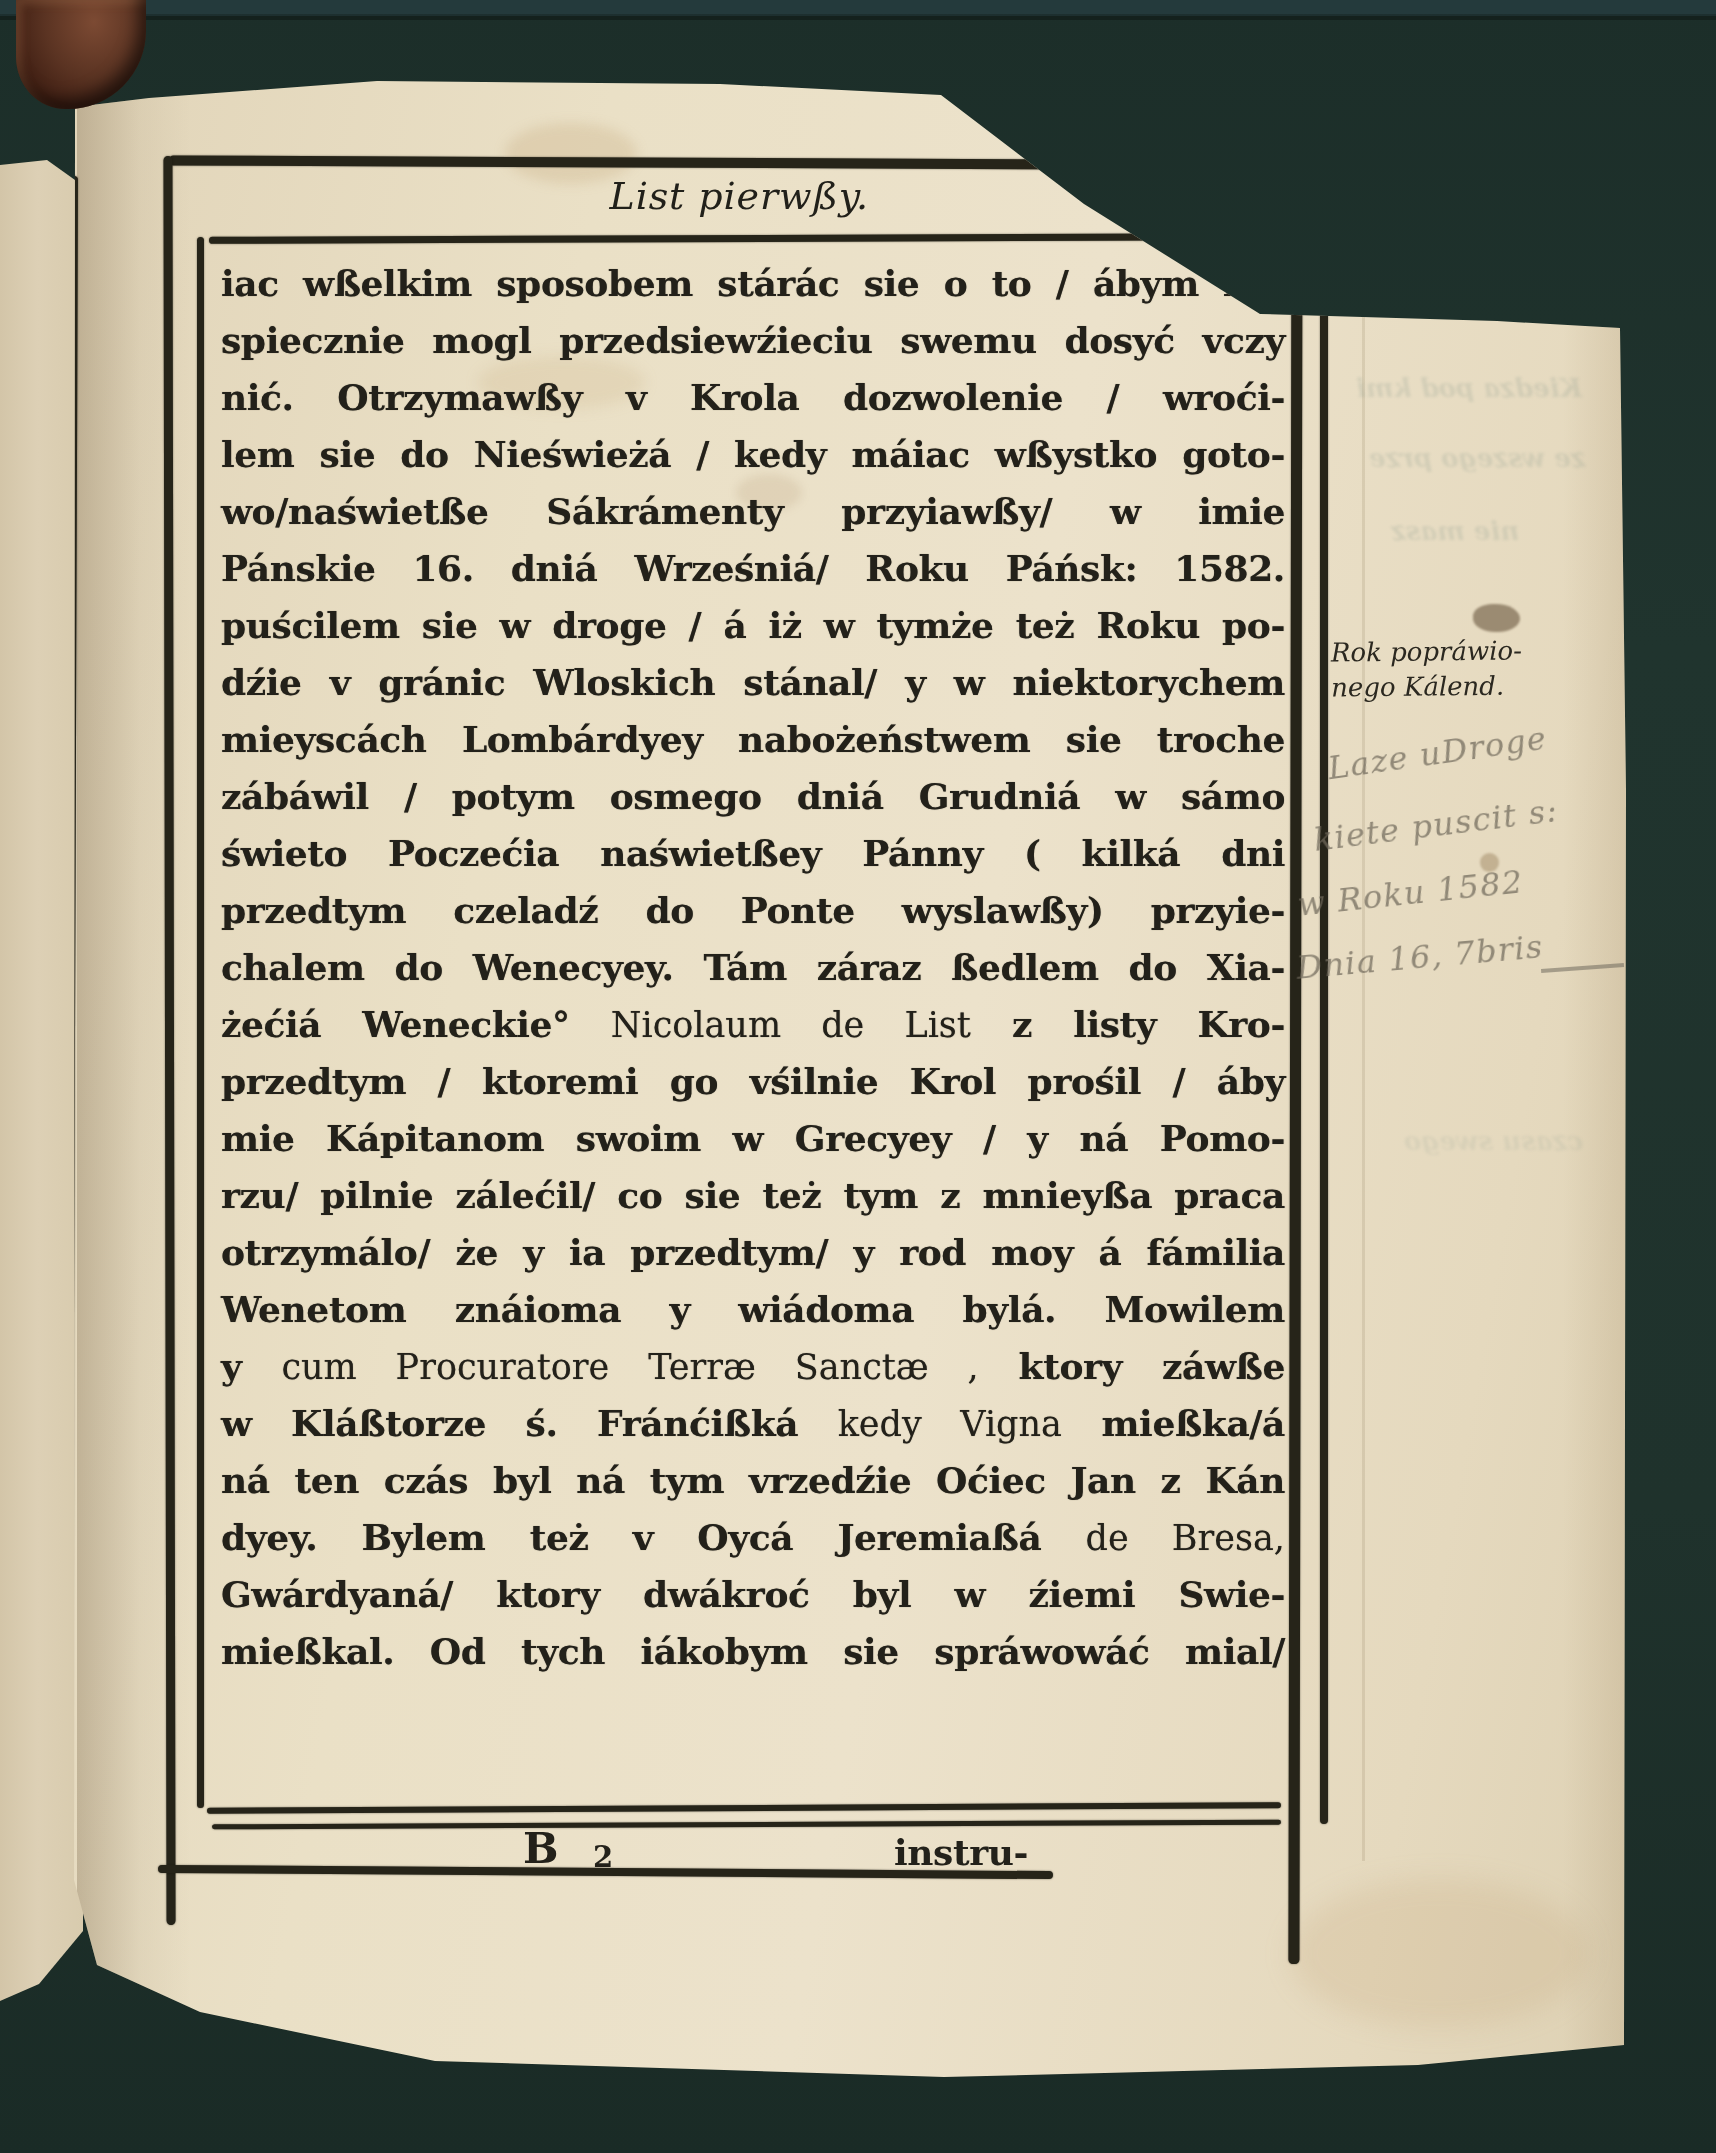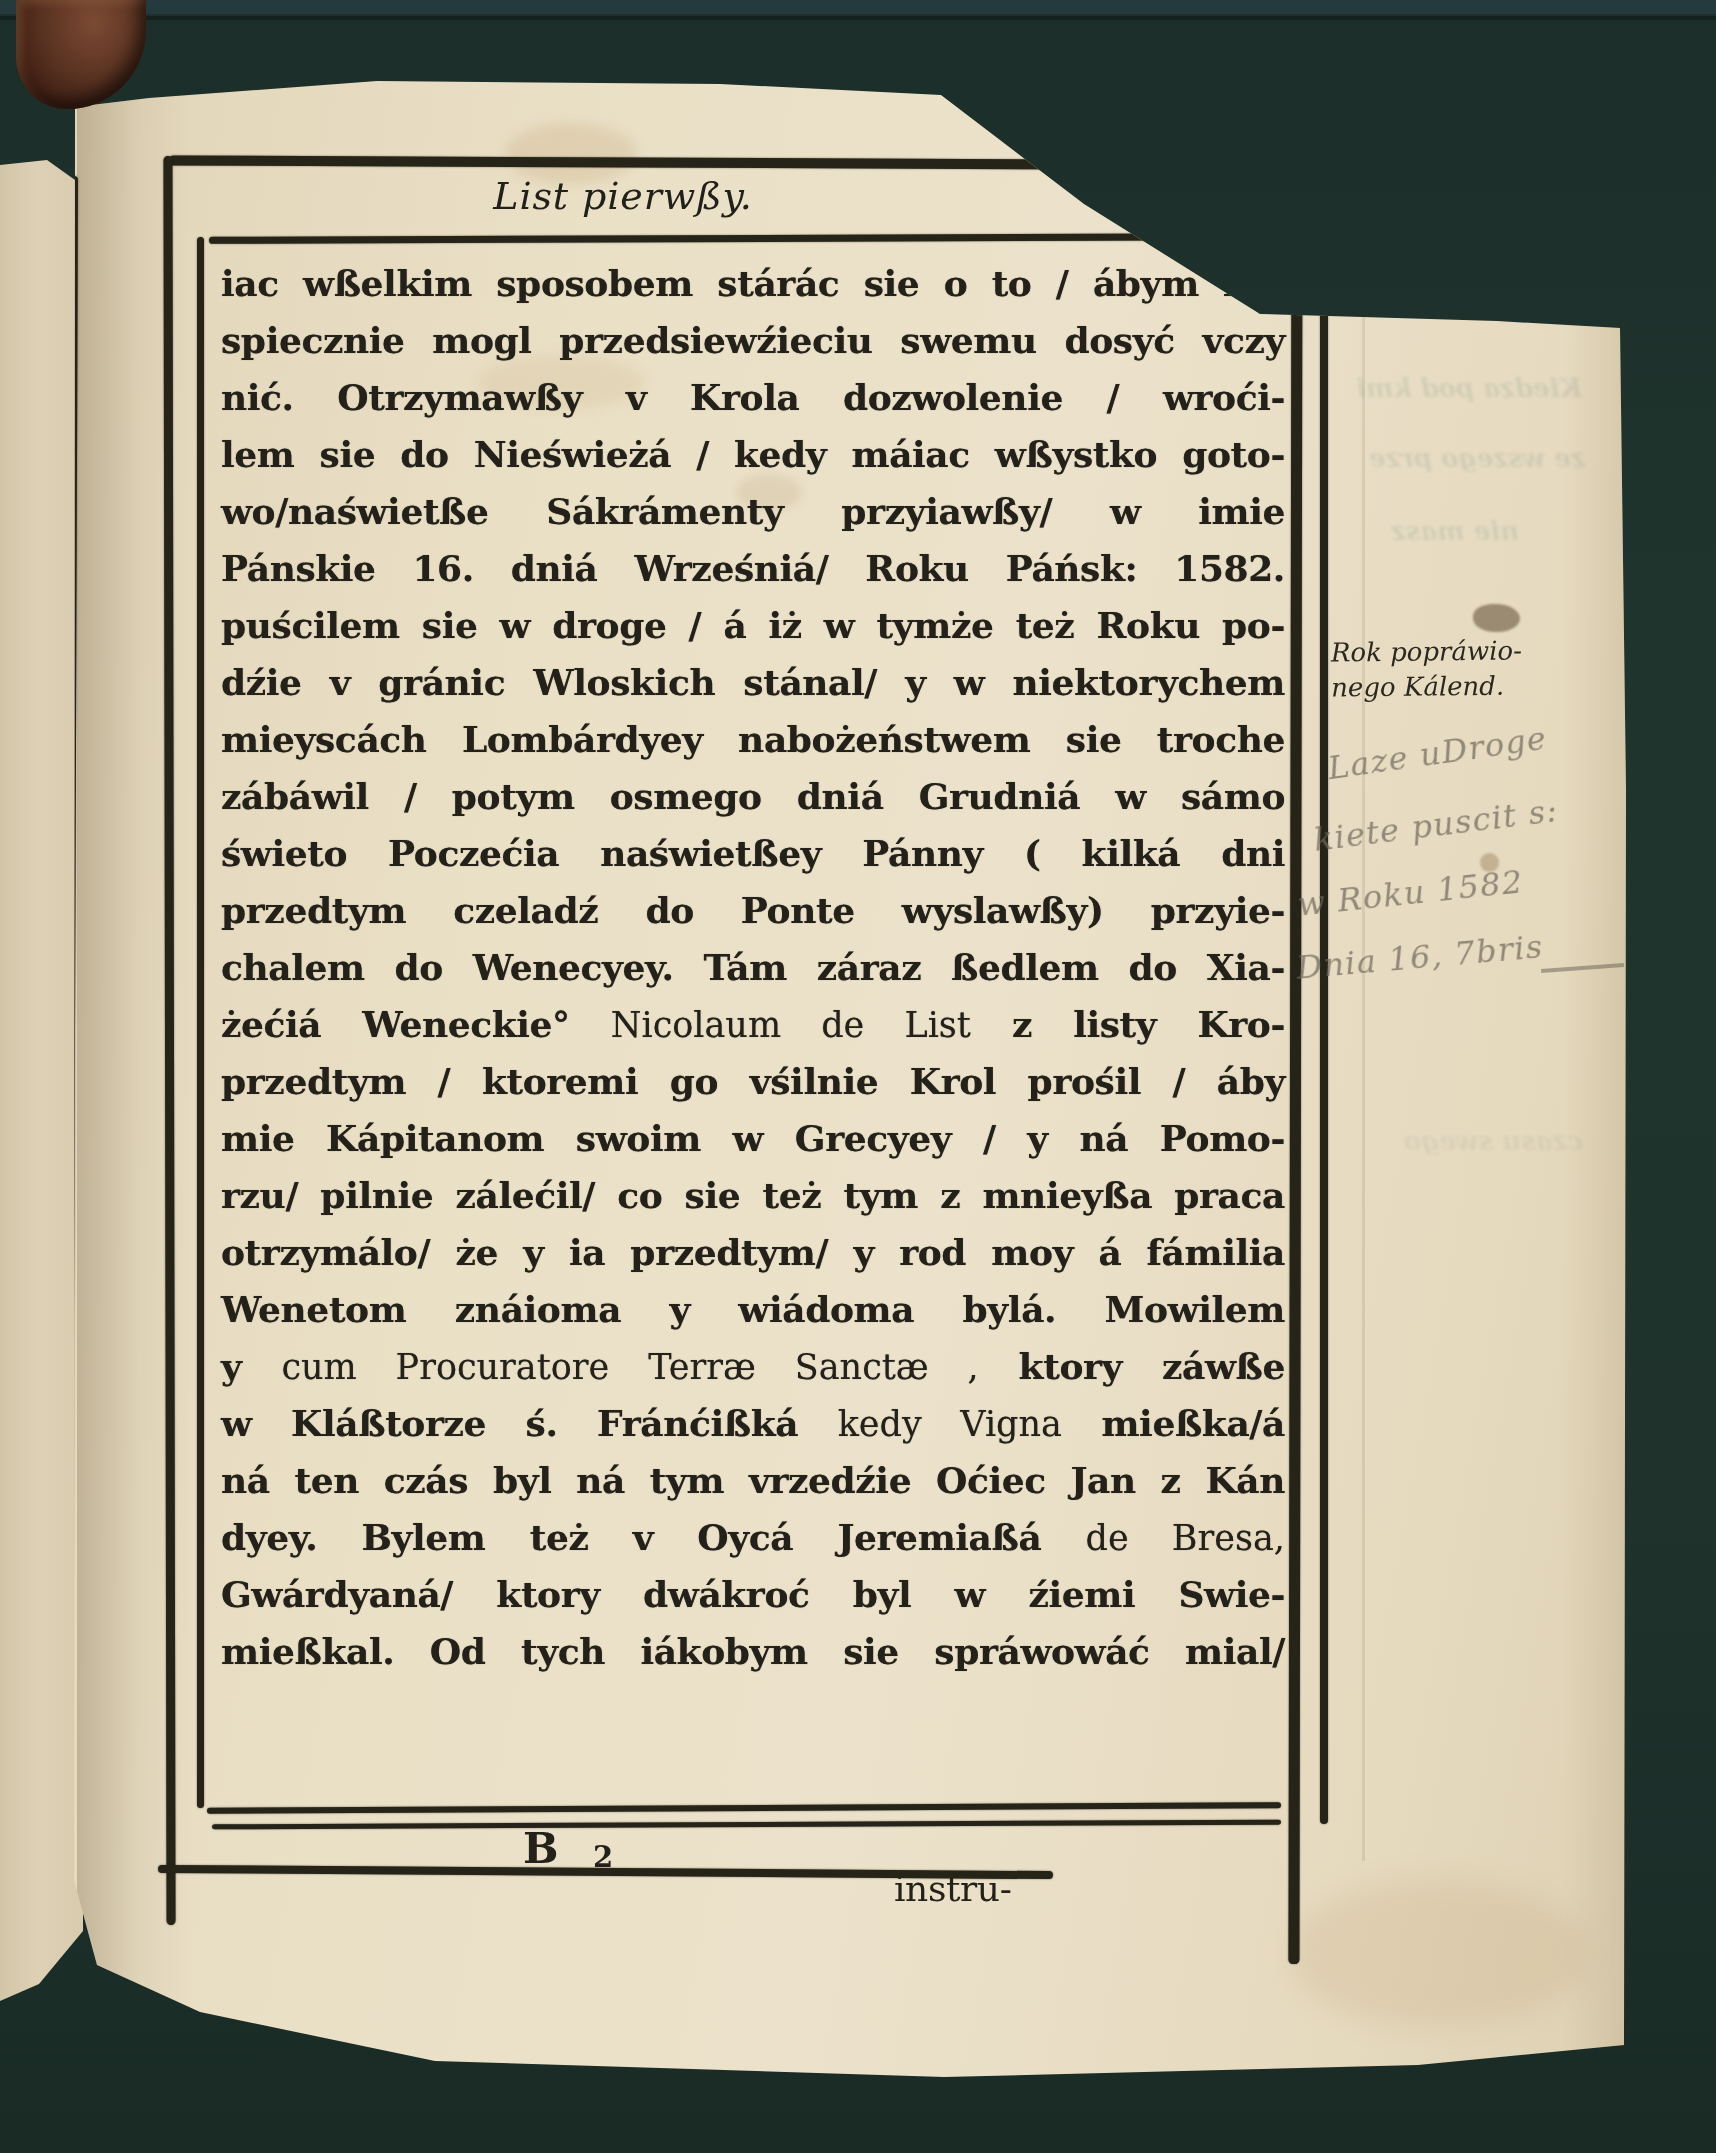--- a/index.html
+++ b/index.html
@@ -37,31 +37,31 @@
   .frame-left-outer{left:165px;top:156px;width:8.8px;height:1769px;transform:rotate(-.1deg);}
   .frame-left-inner{left:197px;top:237px;width:7px;height:1571px;}
   .frame-right-inner{left:1290px;top:160px;width:10.5px;height:1804px;transform:rotate(.1deg);}
   .frame-right-outer{left:1320px;top:165px;width:8px;height:1659px;}
   .header-rule{left:209px;top:235px;width:1080px;height:7px;transform:rotate(-.2deg);}
   .brule-u1{left:207px;top:1805px;width:1074px;height:6.1px;transform:rotate(-.3deg);}
   .brule-u2{left:212px;top:1822px;width:1069px;height:5.3px;transform:rotate(-.25deg);}
   .brule-low{left:158px;top:1868px;width:895px;height:8px;transform:rotate(.4deg);border-radius:7px;}
   .margin-crease{left:1362px;top:290px;width:2.6px;height:1571px;background:rgba(120,100,70,.15);}
   
-  .header-title{left:377px;top:174px;width:492px;text-align:center;
+  .header-title{left:377px;top:174px;width:492px;text-align:right;
         font-style:italic;font-size:38px;color:#21201a;letter-spacing:0.9px;}
   .pagenum{left:1229px;top:186px;width:70px;font-size:32px;font-weight:700;letter-spacing:3.5px;color:#24221b;}
   .textblock{left:221px;top:255px;width:1064px;}
   .tl{height:57px;line-height:57px;font-size:36px;font-weight:700;color:#23211a;
       letter-spacing:-0.4px;text-align:justify;text-align-last:justify;white-space:nowrap;
       text-shadow:0 0 0.9px rgba(30,28,20,.55);}
   .tl .rm{font-weight:400;font-size:35px;letter-spacing:0;}
   .sigB{left:523px;top:1824px;font-size:42px;font-weight:700;color:#23211a;}
   .sig2{left:593px;top:1840px;font-size:29px;font-weight:700;color:#23211a;}
-  .catchword{left:894px;top:1831px;font-size:36px;font-weight:400;color:#23211a;letter-spacing:-0.4px;margin-top:37px;}
+  .catchword{left:894px;top:1831px;font-size:36px;font-weight:700;color:#23211a;letter-spacing:-0.4px;}
   
   .fragstrip{left:0;top:218px;width:63px;text-align:right;color:#2a281f;}
   .frag{height:56px;line-height:56px;font-size:35px;font-weight:700;letter-spacing:-0.9px;}
   
   .margin-note{left:1331px;top:634px;width:290px;font-style:italic;font-size:26px;
       line-height:35px;color:#2b2820;transform:rotate(-.6deg);}
   
   .hw{position:absolute;font-style:italic;font-size:32px;color:rgba(112,105,92,.72);
       letter-spacing:1.3px;white-space:nowrap;filter:blur(0.4px);}
   .hw1{left:1327px;top:734px;transform:rotate(-8deg);}

